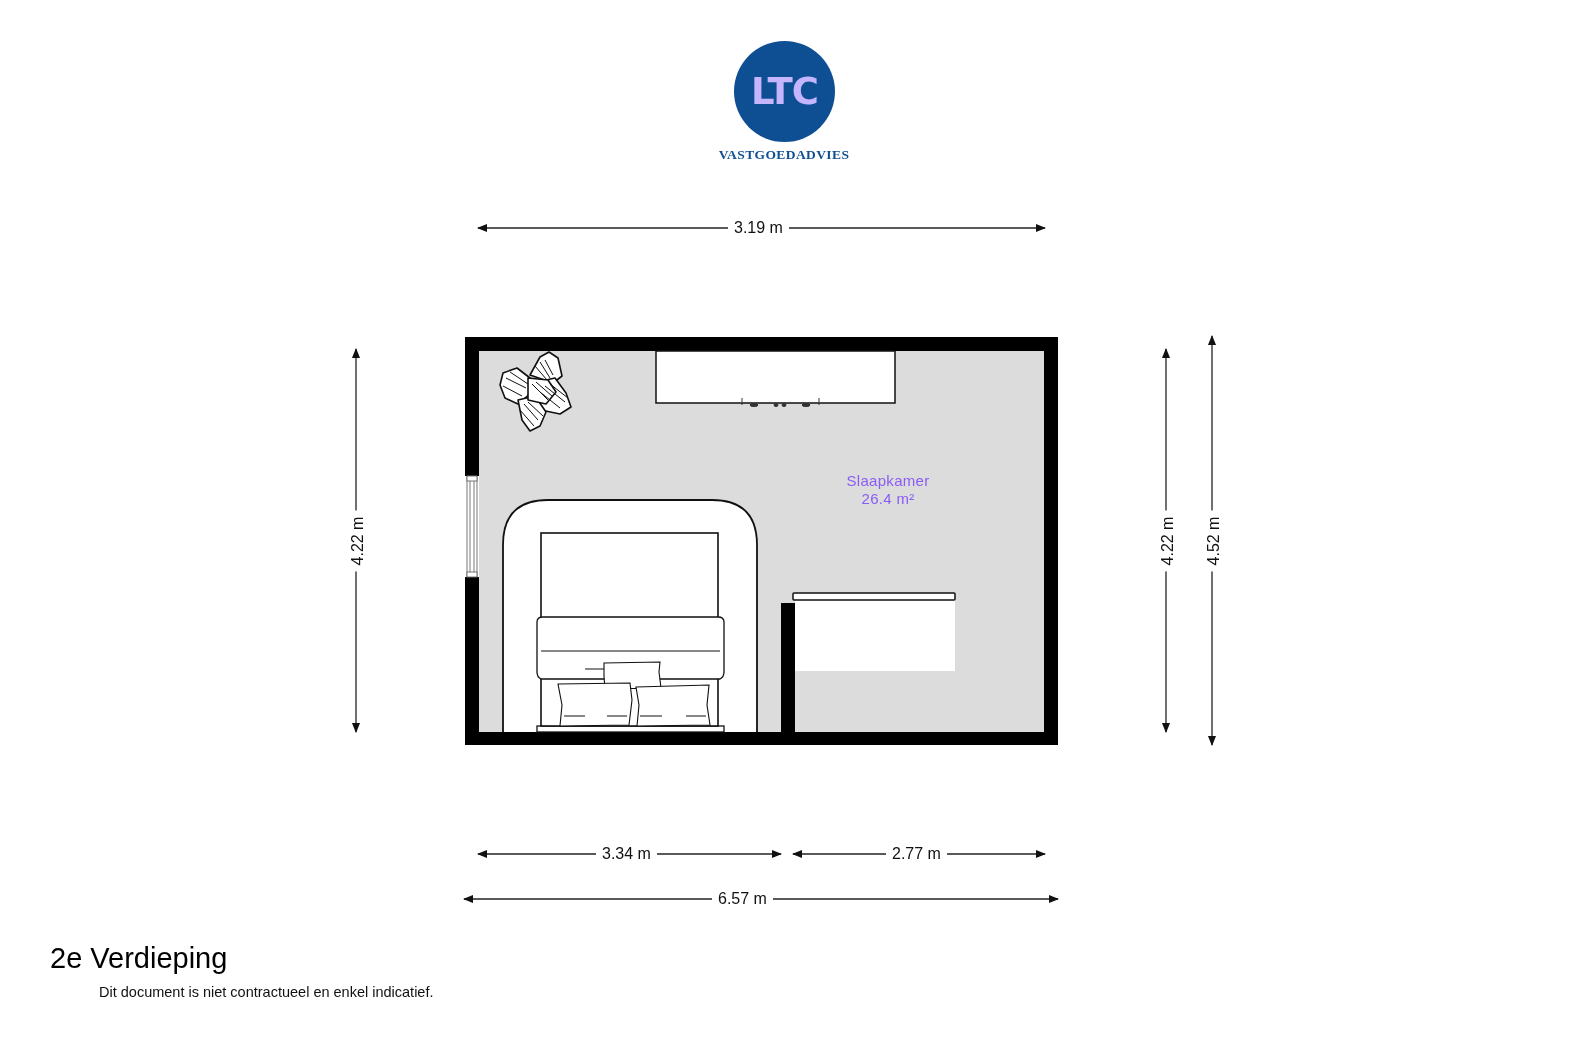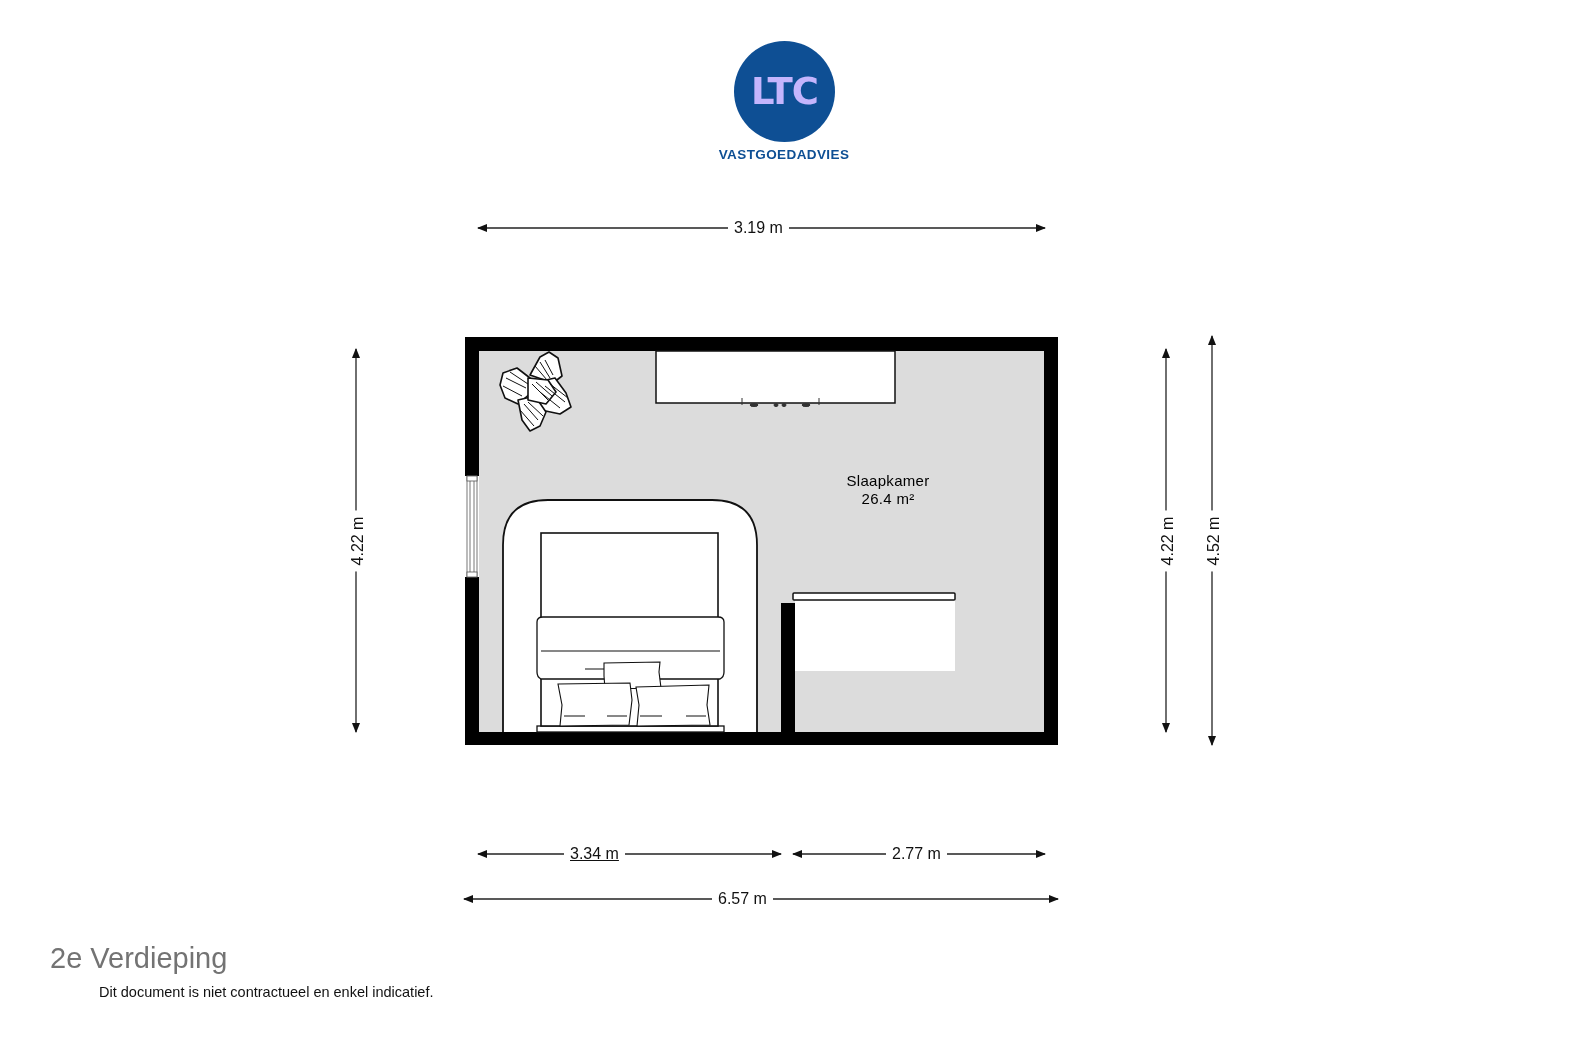--- a/index.html
+++ b/index.html
@@ -1,29 +1,29 @@
 <!DOCTYPE html>
 <html><head>
 <meta charset="utf-8">
 <style>
   html, body { margin: 0; padding: 0; background: #ffffff; }
   body { width: 1578px; height: 1050px; position: relative; overflow: hidden; font-family: "Liberation Sans", sans-serif; color: #111; }
   .abs { position: absolute; }
   .logo-circle { left: 734px; top: 41px; width: 101px; height: 101px; border-radius: 50%; background: #0E4F94; display: flex; align-items: center; justify-content: center; }
   .logo-text { color: #c4b5fd; font-family: "DejaVu Sans", sans-serif; font-weight: bold; font-size: 37px; letter-spacing: -1px; }
-  .logo-sub { left: 684px; top: 147px; width: 200px; text-align: center; color: #0E4F94; font-family: Liberation Sans, sans-serif; font-weight: bold; font-size: 13.5px; letter-spacing: 0.4px; }
+  .logo-sub { left: 684px; top: 147px; width: 200px; text-align: center; color: #0E4F94; font-family: Liberation Serif, serif; font-weight: bold; font-size: 13.5px; letter-spacing: 0.4px; }
 
   .dim-label { background: #fff; font-size: 16px; color: #111; padding: 0 6px; line-height: 18px; white-space: nowrap; }
   .vlabel { transform: rotate(-90deg); transform-origin: center center; }
 
   svg { position: absolute; left: 0; top: 0; }
 
-  .room-label { left: 788px; top: 472px; width: 200px; text-align: center; font-size: 15px; line-height: 18px; color: #000000; letter-spacing: 0.3px; }
+  .room-label { left: 788px; top: 472px; width: 200px; text-align: center; font-size: 15px; line-height: 18px; color: #8b5cf6; letter-spacing: 0.3px; }
 
-  .floor-title { left: 50px; top: 942px; font-size: 29px; color: #737373; }
+  .floor-title { left: 50px; top: 942px; font-size: 29px; color: #000000; }
   .disclaimer { left: 51px; top: 984px; font-size: 14.5px; color: #111; margin-left: 48px; }
 </style>
 </head>
 <body>
 
 <div class="abs logo-circle">
   <span class="logo-text">LTC</span>
 </div>
 <div class="abs logo-sub">VASTGOEDADVIES</div>
 
@@ -119,21 +119,21 @@
   <g>
     <rect x="795" y="600" width="160" height="71" fill="#fff"></rect>
     <rect x="793" y="593" width="162" height="7" rx="1" fill="#fff" stroke="#111" stroke-width="1.5"></rect>
   </g>
 </svg>
 
 <div class="abs dim-label" style="left:728px; top:219px;">3.19 m</div>
 <div class="abs dim-label vlabel" style="left:328px; top:532px;">4.22 m</div>
 <div class="abs dim-label vlabel" style="left:1138px; top:532px;">4.22 m</div>
 <div class="abs dim-label vlabel" style="left:1184px; top:532px;">4.52 m</div>
-<div class="abs dim-label" style="left:564px; top:845px;text-decoration:underline;">3.34 m</div>
+<div class="abs dim-label" style="left:596px; top:845px;">3.34 m</div>
 <div class="abs dim-label" style="left:886px; top:845px;">2.77 m</div>
 <div class="abs dim-label" style="left:712px; top:890px;">6.57 m</div>
 
 <div class="abs room-label">
   <div>Slaapkamer</div>
   <div>26.4 m²</div>
 </div>
 
 <div class="abs floor-title">2e Verdieping</div>
 <div class="abs disclaimer">Dit document is niet contractueel en enkel indicatief.</div>

